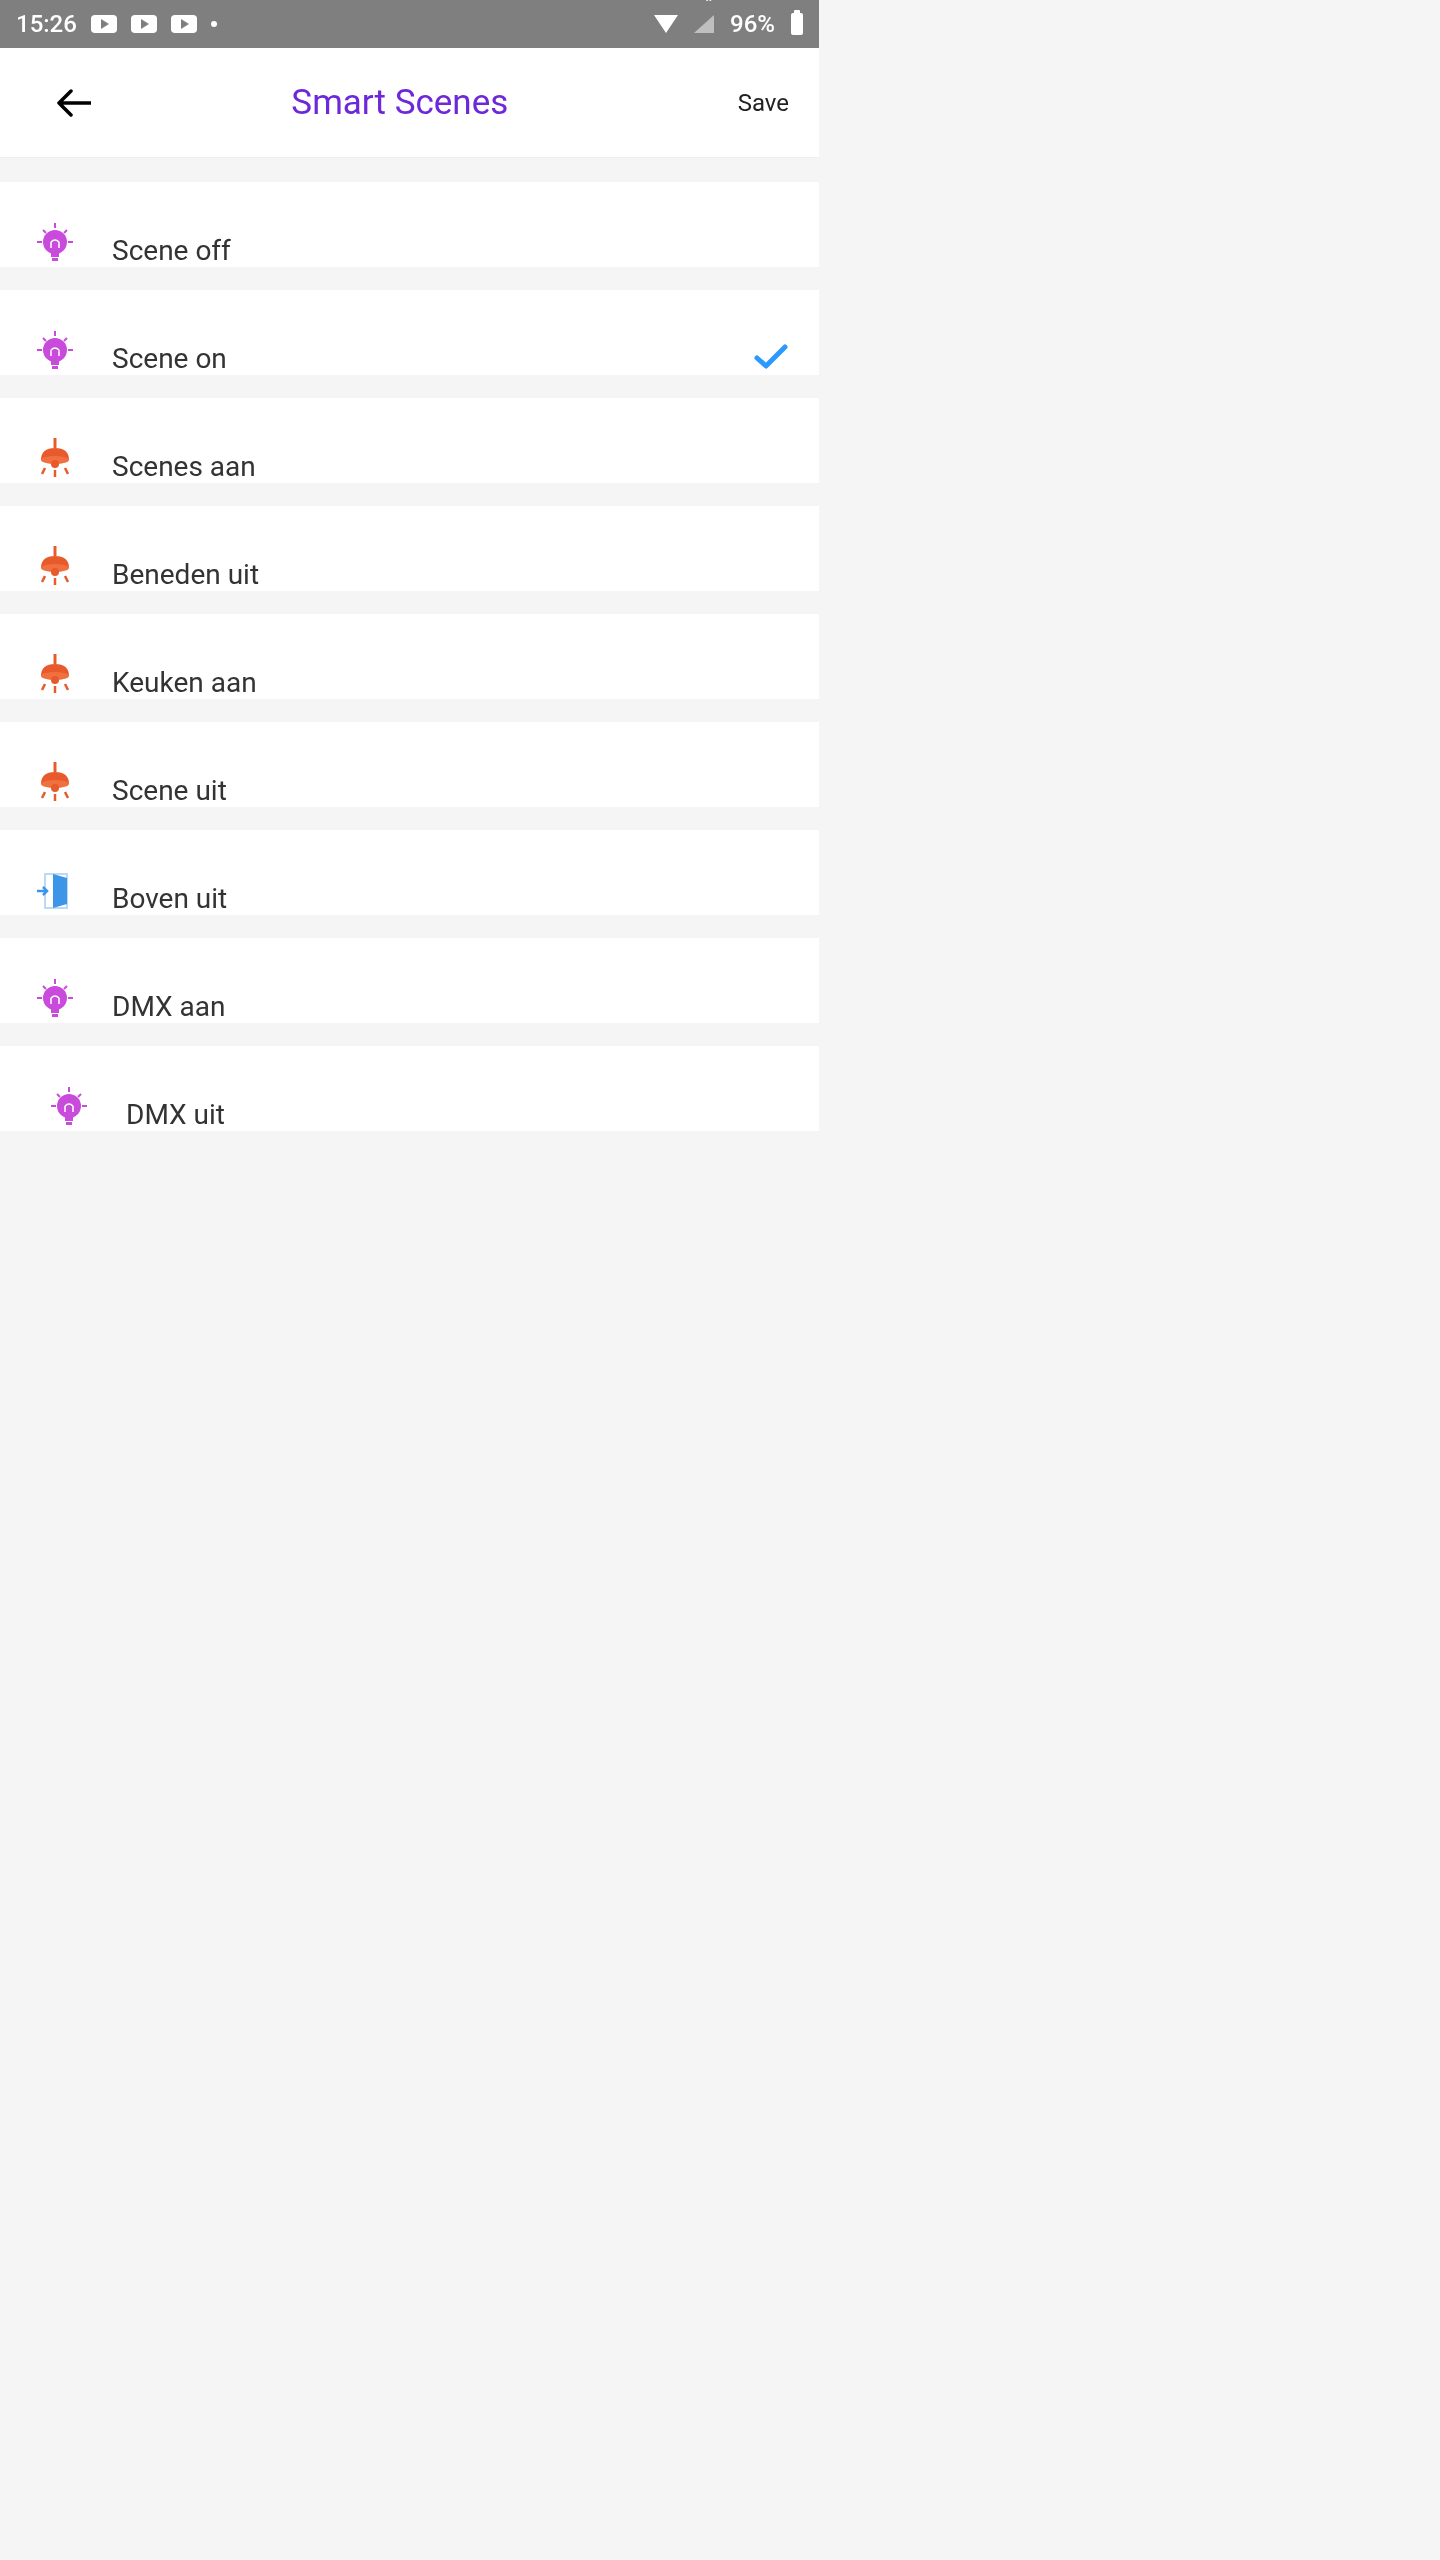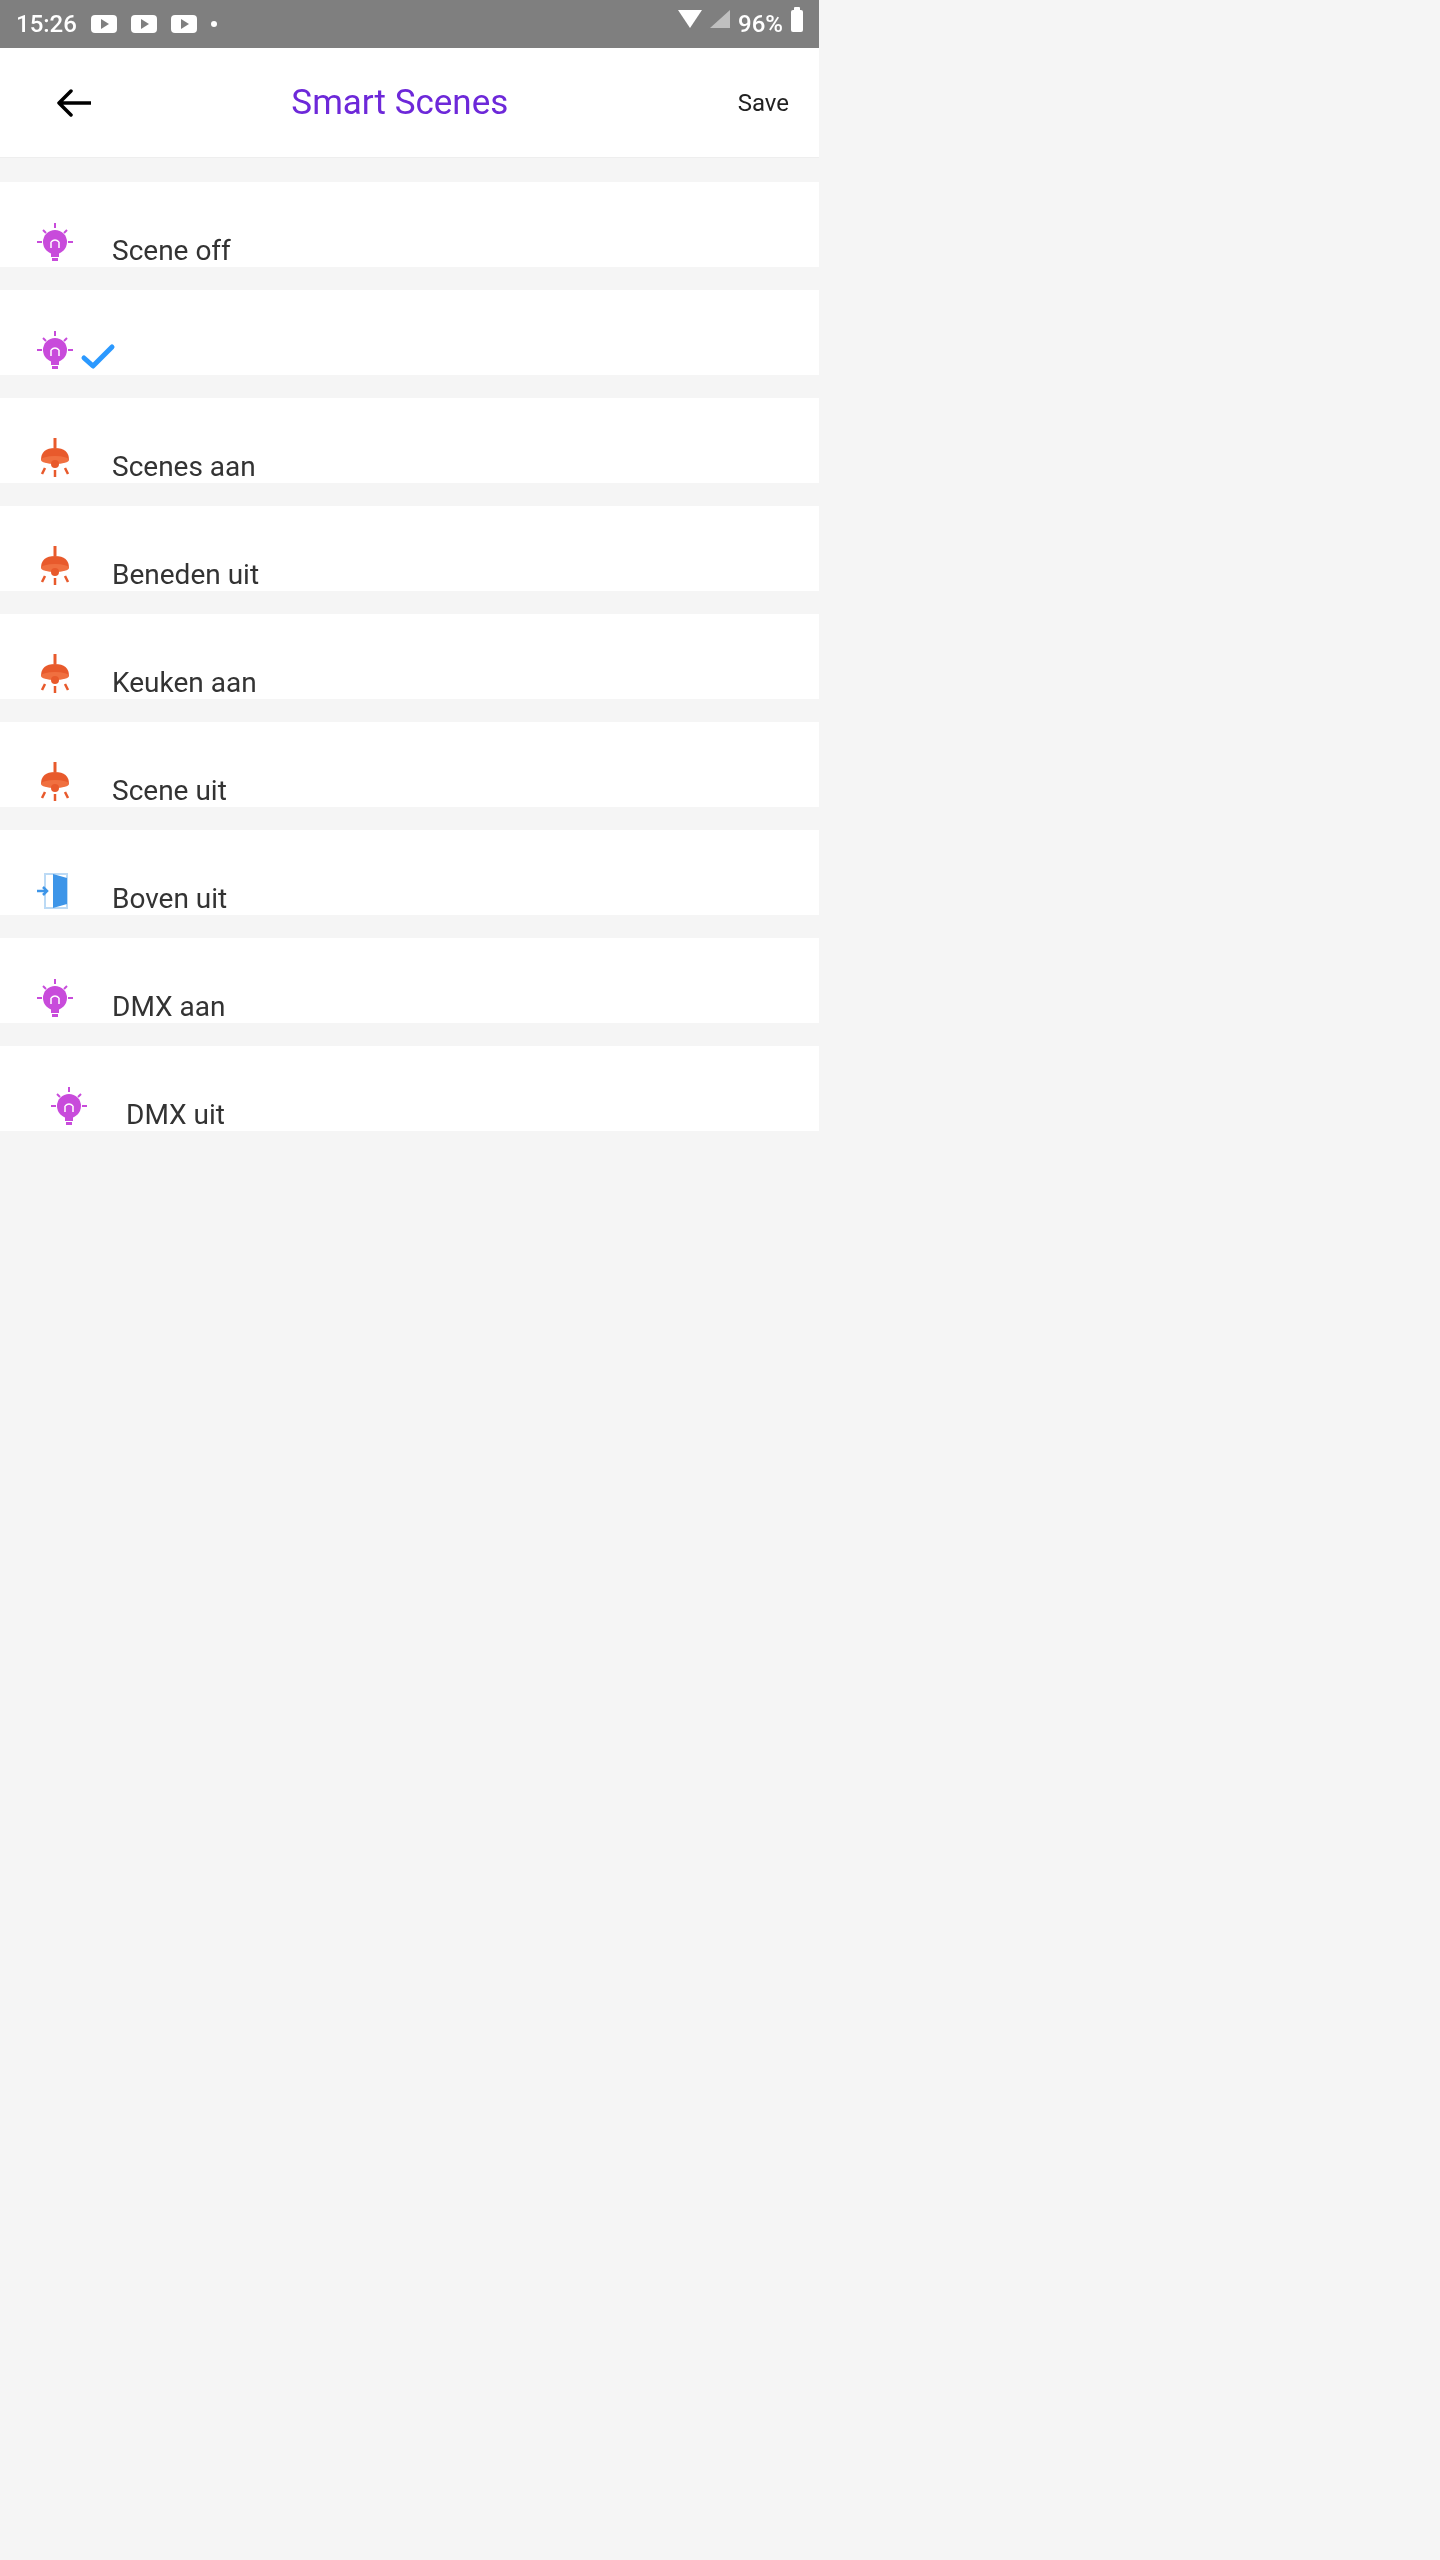--- a/index.html
+++ b/index.html
@@ -26,21 +26,22 @@
       font-weight: 500;
     }
     .status-left {
       display: flex;
       align-items: center;
       gap: 14px;
     }
     .status-right {
       margin-left: auto;
       display: flex;
-      gap: 8px;
+      align-items: center;
+      gap: 16px;
     }
     .yt-icon {
       width: 26px;
       height: 18px;
       background: #fff;
       border-radius: 4px;
       position: relative;
     }
     .yt-icon::after {
       content: "";
@@ -221,20 +222,21 @@
       <line x1="37" y1="24" x2="42" y2="24" stroke="#c84bdb" stroke-width="2"></line>
       <line x1="12" y1="12" x2="15" y2="15" stroke="#c84bdb" stroke-width="2"></line>
       <line x1="33" y1="15" x2="36" y2="12" stroke="#c84bdb" stroke-width="2"></line>
       <line x1="24" y1="5" x2="24" y2="10" stroke="#c84bdb" stroke-width="2"></line>
       <circle cx="24" cy="24" r="12" fill="#c84bdb"></circle>
       <rect x="20" y="34" width="8" height="5" fill="#c84bdb"></rect>
       <rect x="21" y="40" width="6" height="3" fill="#c84bdb"></rect>
       <path d="M 20 24 L 20 30 M 28 24 L 28 30 M 20 24 Q 24 20 28 24" stroke="#fff" stroke-width="1.5" fill="none"></path>
     </svg>
         </div>
+        <div class="scene-label">Scene on</div>
         <div class="check-icon">
           <svg width="36" height="28" viewBox="0 0 36 28">
     <path d="M 4 15 L 13 23 L 32 4" stroke="#2b99ff" stroke-width="5" fill="none" stroke-linecap="round" stroke-linejoin="round"></path>
   </svg>
         </div>
       </div>
       <div class="scene-item">
         <div class="scene-icon">
           <svg width="48" height="48" viewBox="0 0 48 48">
       <line x1="24" y1="4" x2="24" y2="14" stroke="#e85a2c" stroke-width="3"></line>

